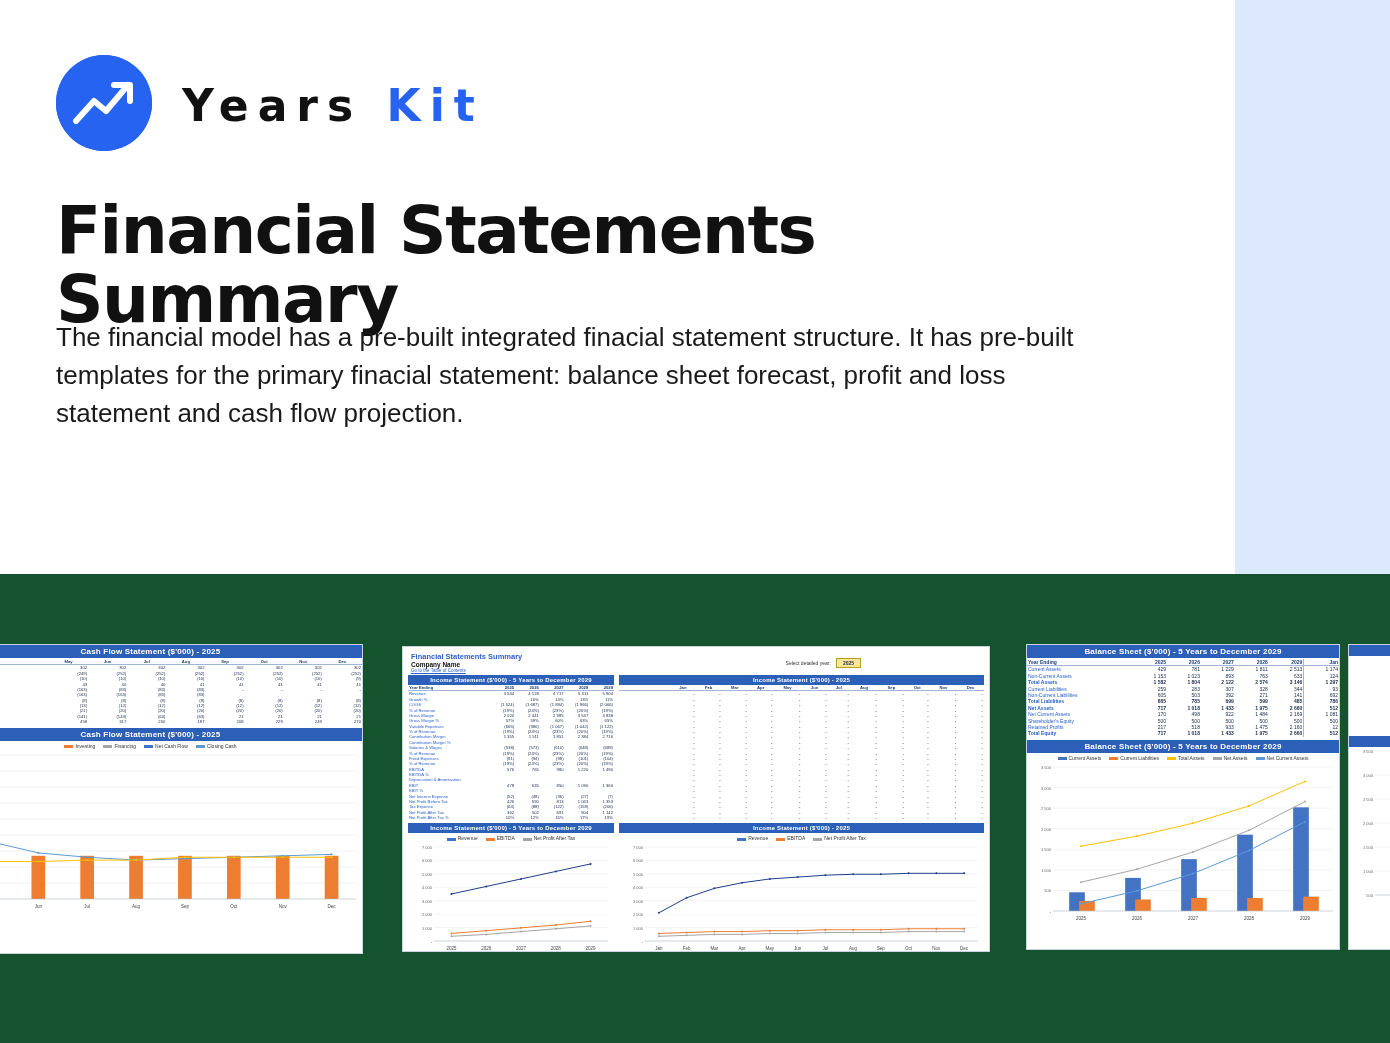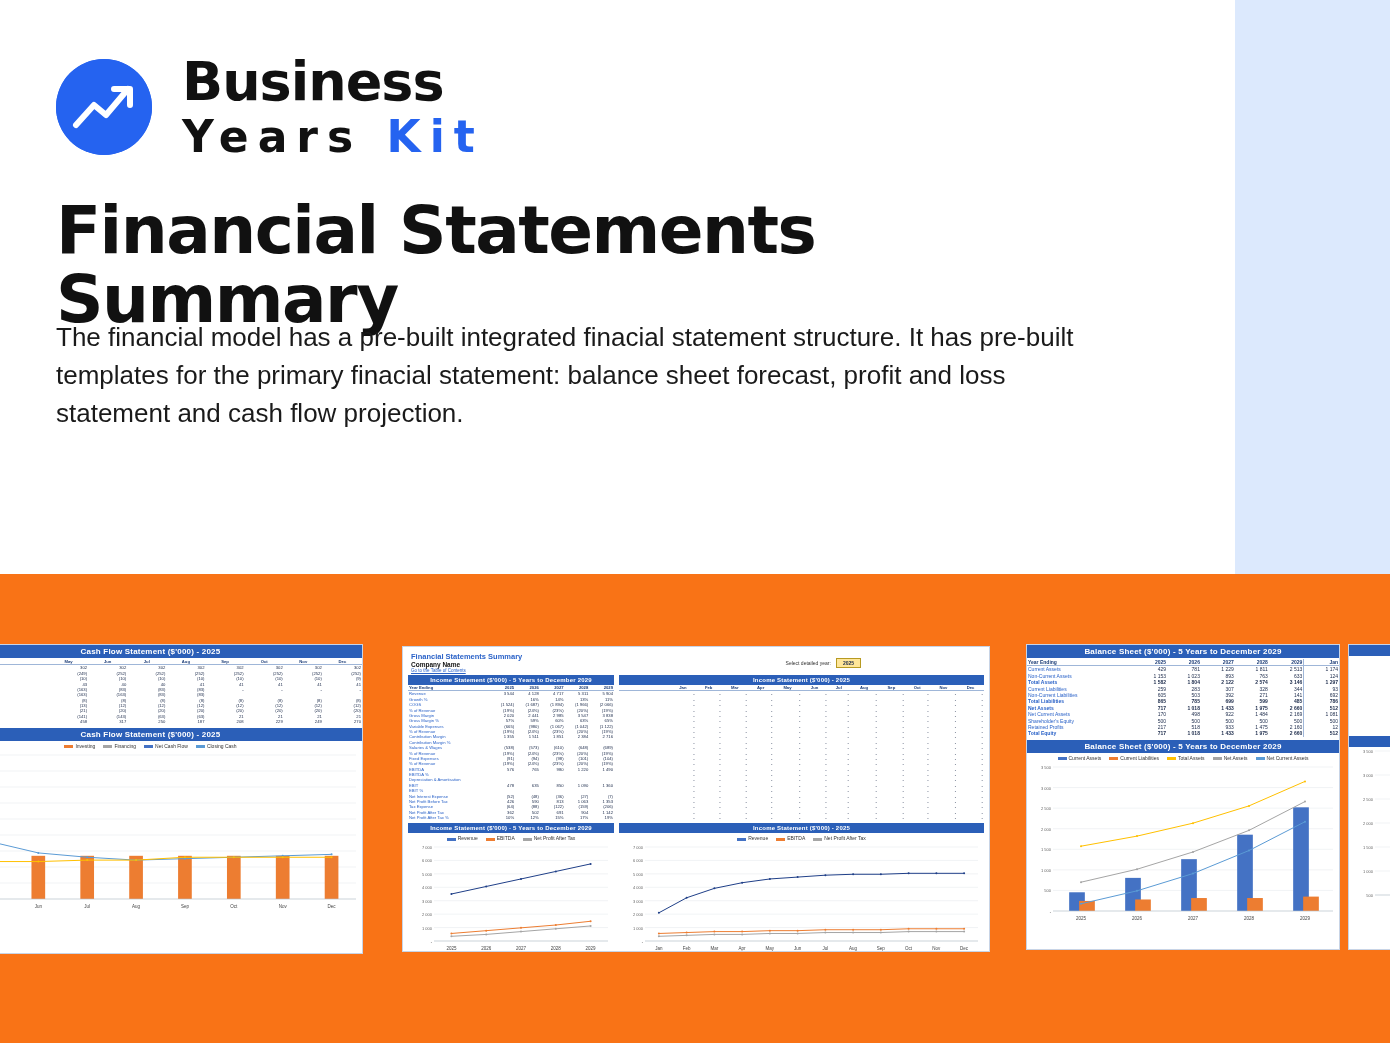--- a/index.html
+++ b/index.html
@@ -37,21 +37,21 @@
     font-size:66px; font-weight:bold; color:#111111; letter-spacing:-1.5px;
     font-family:"DejaVu Sans", sans-serif; line-height:1.05;
   }
   .subtitle {
     position:absolute; left:56px; top:318px; width:1030px;
     font-size:26px; color:#1a1a1a; line-height:1.47; font-weight:500;
   }
 
   
   .bottom-area { position:absolute; left:0; top:574px; width:1390px; height:469px;
-    background:#f97316; }
+    background:#14532d; }
 
   .sheet { position:absolute; background:#ffffff; border:1px solid #c8d4e6;
     overflow:hidden; font-size:4px; color:#1b2a4a; }
 
   
   .sheet-1 { left:-62px; top:70px; width:425px; height:310px; }
   
   .sheet-2 { left:402px; top:72px; width:588px; height:306px; }
   
   .sheet-3 { left:1026px; top:70px; width:314px; height:306px; }
@@ -93,21 +93,20 @@
 
     <div class="logo-row">
       <div class="logo-mark">
         <svg width="96" height="96" viewBox="0 0 96 96" style="display:block">
           <circle cx="48" cy="48" r="48" fill="#2563f0"></circle>
           <polyline points="20,66 38,46 50,56 72,30" fill="none" stroke="#ffffff" stroke-width="6" stroke-linecap="round" stroke-linejoin="round"></polyline>
           <polyline points="58,30 74,30 74,46" fill="none" stroke="#ffffff" stroke-width="6" stroke-linecap="round" stroke-linejoin="round"></polyline>
         </svg>
       </div>
       <div class="logo-text">
-        <div class="logo-business">Business</div>
         <div class="logo-second">
           <span class="logo-idea">Years</span>
           <span class="logo-kit">Kit</span>
         </div>
       </div>
     </div>
 
     <div class="title">Financial Statements Summary</div>
     <div class="subtitle">The financial model has a pre-built integrated finacial statement structure. It has pre-built templates for the primary finacial statement: balance sheet forecast, profit and loss statement and cash flow projection.</div>
   </div>

